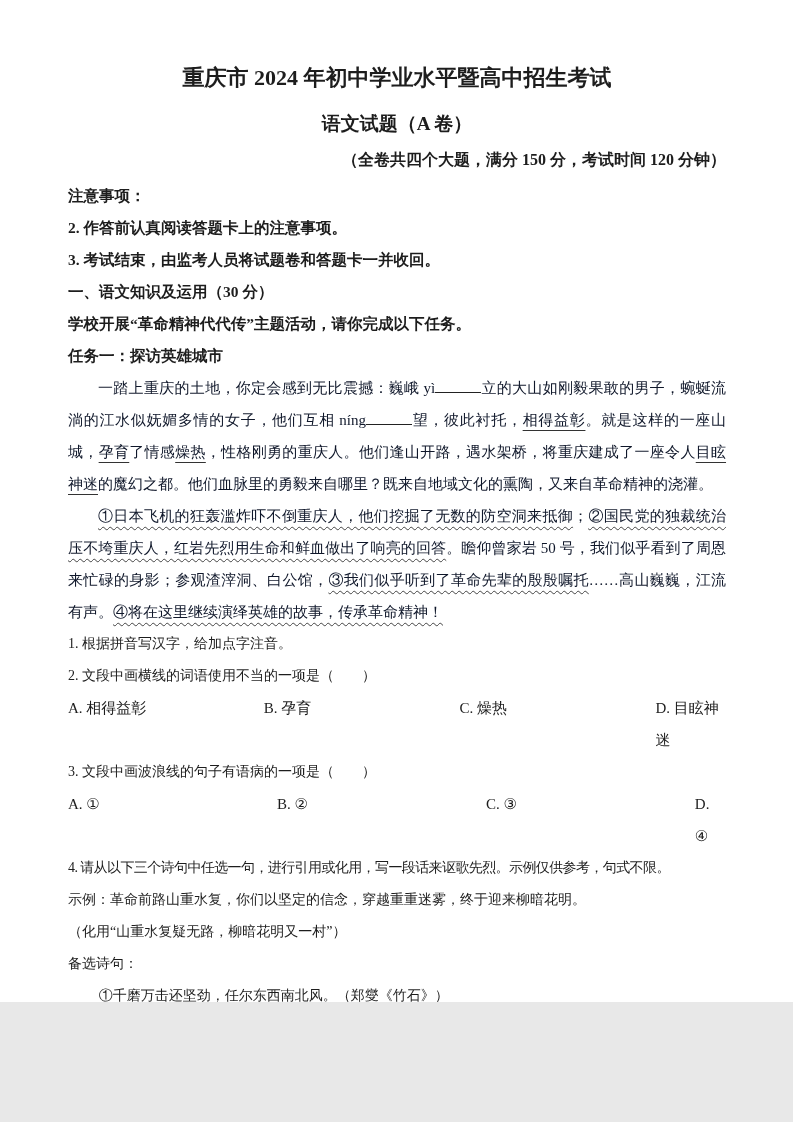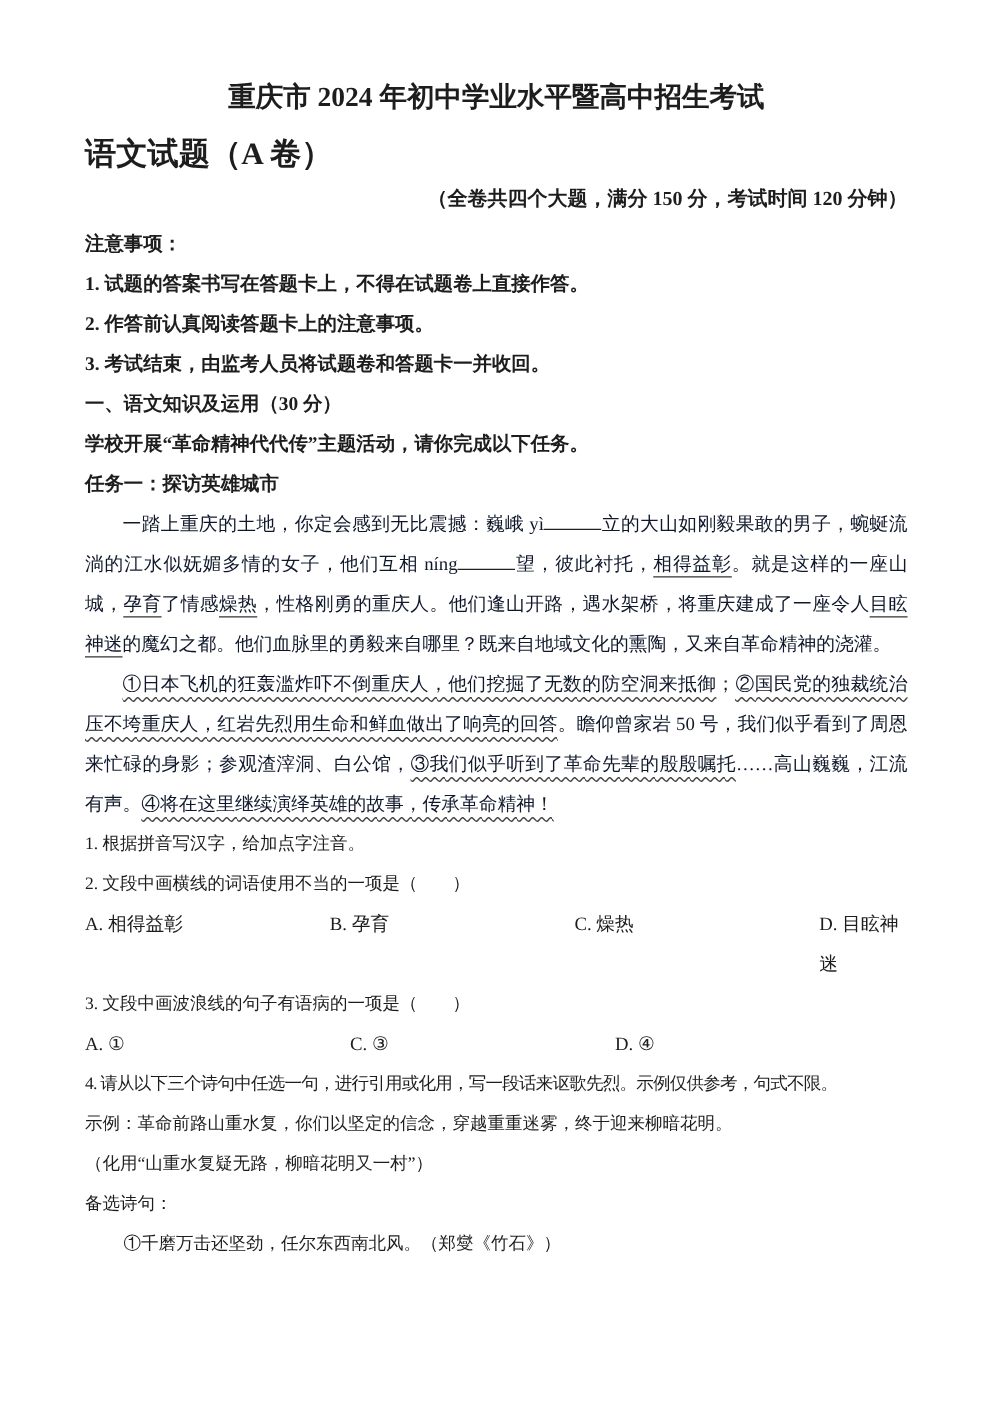--- a/index.html
+++ b/index.html
@@ -1,23 +1,23 @@
 <!DOCTYPE html>
 <html><head>
 <meta charset="utf-8">
 <style>
   html,body{margin:0;padding:0;background:#e8e8e8;}
   .page{
-    width:793px;height:1122px;background:#ffffff;position:relative;
+    width:793px;height:1002px;background:#ffffff;position:relative;
     font-family:"Liberation Serif","DejaVu Serif",serif;color:#1d1d1d;
     margin:0 auto;overflow:hidden;
   }
   .content{position:absolute;left:68px;top:62px;width:658px;}
   h1.title{font-size:22px;line-height:32px;font-weight:bold;text-align:center;margin:0 0 14px 0;}
-  h2.subtitle{font-size:25px;line-height:32px;font-weight:bold;text-align:left;margin:0 0 8px 0;}
+  h2.subtitle{font-size:19px;line-height:32px;font-weight:bold;text-align:center;margin:0 0 8px 0;}
   .meta{font-size:16px;line-height:24px;font-weight:bold;text-align:right;margin:0 0 8px 0;}
   .bold-line{font-size:15.5px;line-height:32px;font-weight:bold;}
   .line,.q-stem{font-size:14px;line-height:32px;}
   .fit{letter-spacing:-0.6px;}
   .passage{font-size:15px;line-height:32px;margin:0;text-align:justify;text-indent:2em;color:#0f172a;}
   .seg-u{text-decoration:underline;text-decoration-thickness:1px;text-underline-offset:5px;text-decoration-color:#333;}
   .seg-w{text-decoration:underline;text-decoration-style:wavy;text-decoration-thickness:1px;text-underline-offset:5px;text-decoration-color:#444;}
   .seg-b{display:inline-block;width:46px;height:0.95em;border-bottom:1px solid #222;}
   .pinyin-row{display:flex;align-items:flex-end;height:54px;margin:8px 0 8px 0;font-size:15px;}
   .pinyin-row .rowtext{line-height:20px;white-space:pre;}
@@ -36,21 +36,20 @@
 <body>
 
 <div class="page">
   <div class="content">
 
     <h1 class="title">重庆市 2024 年初中学业水平暨高中招生考试</h1>
     <h2 class="subtitle">语文试题（A 卷）</h2>
     <div class="meta">（全卷共四个大题，满分 150 分，考试时间 120 分钟）</div>
 
     <div class="bold-line">注意事项：</div>
-    <div class="bold-line">1. 试题的答案书写在答题卡上，不得在试题卷上直接作答。</div>
     <div class="bold-line">2. 作答前认真阅读答题卡上的注意事项。</div>
     <div class="bold-line">3. 考试结束，由监考人员将试题卷和答题卡一并收回。</div>
 
     <div class="bold-line">一、语文知识及运用（30 分）</div>
     <div class="bold-line">学校开展“革命精神代代传”主题活动，请你完成以下任务。</div>
     <div class="bold-line">任务一：探访英雄城市</div>
 
     <p class="passage"><span>一踏上重庆的土地，你定会感到无比震撼：巍峨 yì</span><span class="seg-b"></span><span>立的大山如刚毅果敢的男子，蜿蜒流淌的江水似妩媚多情的女子，他们互相 níng</span><span class="seg-b"></span><span>望，彼此衬托，</span><span class="seg-u">相得益彰</span><span>。就是这样的一座山城，</span><span class="seg-u">孕育</span><span>了情感</span><span class="seg-u">燥热</span><span>，性格刚勇的重庆人。他们逢山开路，遇水架桥，将重庆建成了一座令人</span><span class="seg-u">目眩神迷</span><span>的魔幻之都。他们血脉里的勇毅来自哪里？既来自地域文化的熏陶，又来自革命精神的浇灌。</span></p>
     <p class="passage"><span class="seg-w">①日本飞机的狂轰滥炸吓不倒重庆人，他们挖掘了无数的防空洞来抵御</span><span>；</span><span class="seg-w">②国民党的独裁统治压不垮重庆人，红岩先烈用生命和鲜血做出了响亮的回答</span><span>。瞻仰曾家岩 50 号，我们似乎看到了周恩来忙碌的身影；参观渣滓洞、白公馆，</span><span class="seg-w">③我们似乎听到了革命先辈的殷殷嘱托</span><span>……高山巍巍，江流有声。</span><span class="seg-w">④将在这里继续演绎英雄的故事，传承革命精神！</span></p>
 
@@ -60,20 +59,21 @@
     <div class="options">
       <span>A. 相得益彰</span>
       <span>B. 孕育</span>
       <span>C. 燥热</span>
       <span>D. 目眩神迷</span>
     </div>
 
     <div class="q-stem">3. 文段中画波浪线的句子有语病的一项是（　　）</div>
     <div class="options">
       <span>A. ①</span>
+      <span>B. ②</span>
       <span>C. ③</span>
       <span>D. ④</span>
     </div>
 
     <div class="q-stem fit">4. 请从以下三个诗句中任选一句，进行引用或化用，写一段话来讴歌先烈。示例仅供参考，句式不限。</div>
     <div class="line">示例：革命前路山重水复，你们以坚定的信念，穿越重重迷雾，终于迎来柳暗花明。</div>
     <div class="line">（化用“山重水复疑无路，柳暗花明又一村”）</div>
     <div class="line">备选诗句：</div>
     <div class="line indent">①千磨万击还坚劲，任尔东西南北风。（郑燮《竹石》）</div>
 

